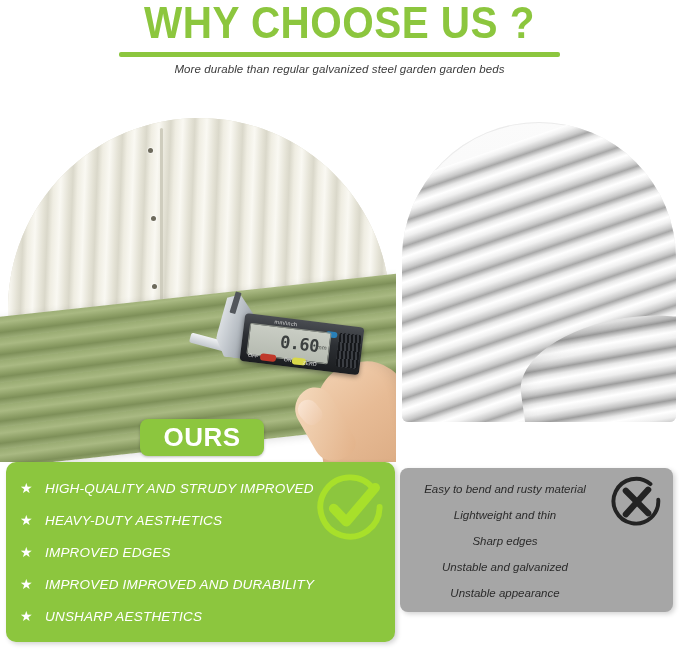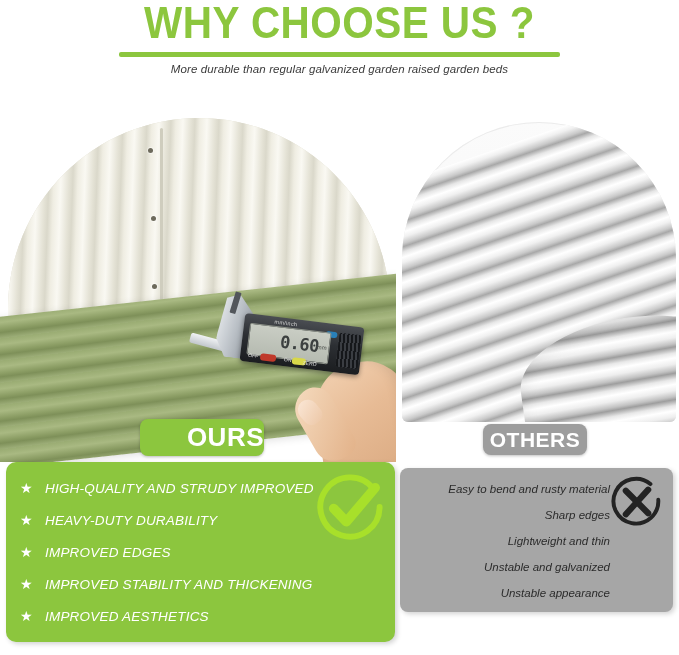--- a/index.html
+++ b/index.html
@@ -217,21 +217,20 @@
     border-radius:8px;
     color:#ffffff;
     font-weight:bold;
     text-align:center;
     letter-spacing:.5px;
   }
   .badge-ours{
     left:140px;top:419px;width:124px;height:37px;line-height:37px;
     background:#8CC63E;font-size:26px;
     box-shadow:0 1px 3px rgba(0,0,0,.25);
-    text-align:right;
   }
   .badge-others{
     left:483px;top:424px;width:104px;height:31px;line-height:31px;
     background:#9d9d9d;font-size:21px;
     box-shadow:0 1px 3px rgba(0,0,0,.25);
   }
 
   
   .panel-green{
     position:absolute;left:6px;top:462px;width:389px;height:180px;
@@ -256,21 +255,21 @@
     white-space:nowrap;
   }
   .star{
     display:inline-block;width:18px;margin-right:7px;
     font-style:normal;font-size:14px;line-height:1;color:#ffffff;
   }
 
   .con-list{position:absolute;left:0;top:8px;width:210px;}
   .con{
     height:26px;line-height:26px;
-    text-align:right;
+    text-align:center;
     color:#2b2b2b;
     font-style:italic;
     font-size:11.5px;
     white-space:nowrap;
   }
 
   
   .check-icon{
     position:absolute;right:8px;top:8px;width:74px;height:74px;
   }
@@ -279,21 +278,21 @@
   }
 </style>
 </head>
 <body>
 
 <div class="page">
 
   <div class="header">
     <div class="title">WHY CHOOSE US ?</div>
     <div class="title-rule"></div>
-    <div class="subtitle">More durable than regular galvanized garden raised garden beds</div>
+    <div class="subtitle">More durable than regular galvanized steel garden garden beds</div>
   </div>
 
   <div class="photos">
 
     <div class="photo photo-left">
       <div class="dome dome-left">
         <div class="corr-cream"></div>
         <div class="seam"></div>
         <div class="rivet" style="left:140px;top:30px;"></div>
         <div class="rivet" style="left:143px;top:98px;"></div>
@@ -341,57 +340,56 @@
       <div class="caliper caliper-right">
         
         
         
         
       </div>
     </div>
   </div>
 
   <div class="badge badge-ours">OURS</div>
-  <div class="badge badge-others">OTHERS</div>
 
   <div class="panel-green">
     <div class="feat-list">
       <div class="feat">
         <span class="star">★</span>
         <span>HIGH-QUALITY AND STRUDY IMPROVED</span>
       </div>
       <div class="feat">
         <span class="star">★</span>
-        <span>HEAVY-DUTY DURABILITY</span>
+        <span>HEAVY-DUTY AESTHETICS</span>
       </div>
       <div class="feat">
         <span class="star">★</span>
         <span>IMPROVED EDGES</span>
       </div>
       <div class="feat">
         <span class="star">★</span>
-        <span>IMPROVED STABILITY AND THICKENING</span>
-      </div>
-      <div class="feat">
-        <span class="star">★</span>
-        <span>IMPROVED AESTHETICS</span>
+        <span>IMPROVED IMPROVED AND DURABILITY</span>
+      </div>
+      <div class="feat">
+        <span class="star">★</span>
+        <span>UNSHARP AESTHETICS</span>
       </div>
     </div>
 
     <svg class="check-icon" viewBox="0 0 100 100">
       <path d="M82 26 A40 40 0 1 0 90 50" fill="none" stroke="#A8E02A" stroke-width="8" stroke-linecap="round"></path>
       <path d="M28 52 L45 70 L84 24" fill="none" stroke="#A8E02A" stroke-width="13" stroke-linecap="round" stroke-linejoin="round"></path>
     </svg>
   </div>
 
   <div class="panel-gray">
     <div class="con-list">
       <div class="con">Easy to bend and rusty material</div>
+      <div class="con">Lightweight and thin</div>
       <div class="con">Sharp edges</div>
-      <div class="con">Lightweight and thin</div>
       <div class="con">Unstable and galvanized</div>
       <div class="con">Unstable appearance</div>
     </div>
 
     <svg class="cross-icon" viewBox="0 0 100 100">
       <path d="M74 18 A40 40 0 1 0 88 46" fill="none" stroke="#232323" stroke-width="7" stroke-linecap="round"></path>
       <path d="M30 30 L70 70" fill="none" stroke="#232323" stroke-width="11" stroke-linecap="round"></path>
       <path d="M70 28 L30 72" fill="none" stroke="#232323" stroke-width="11" stroke-linecap="round"></path>
     </svg>
   </div>

